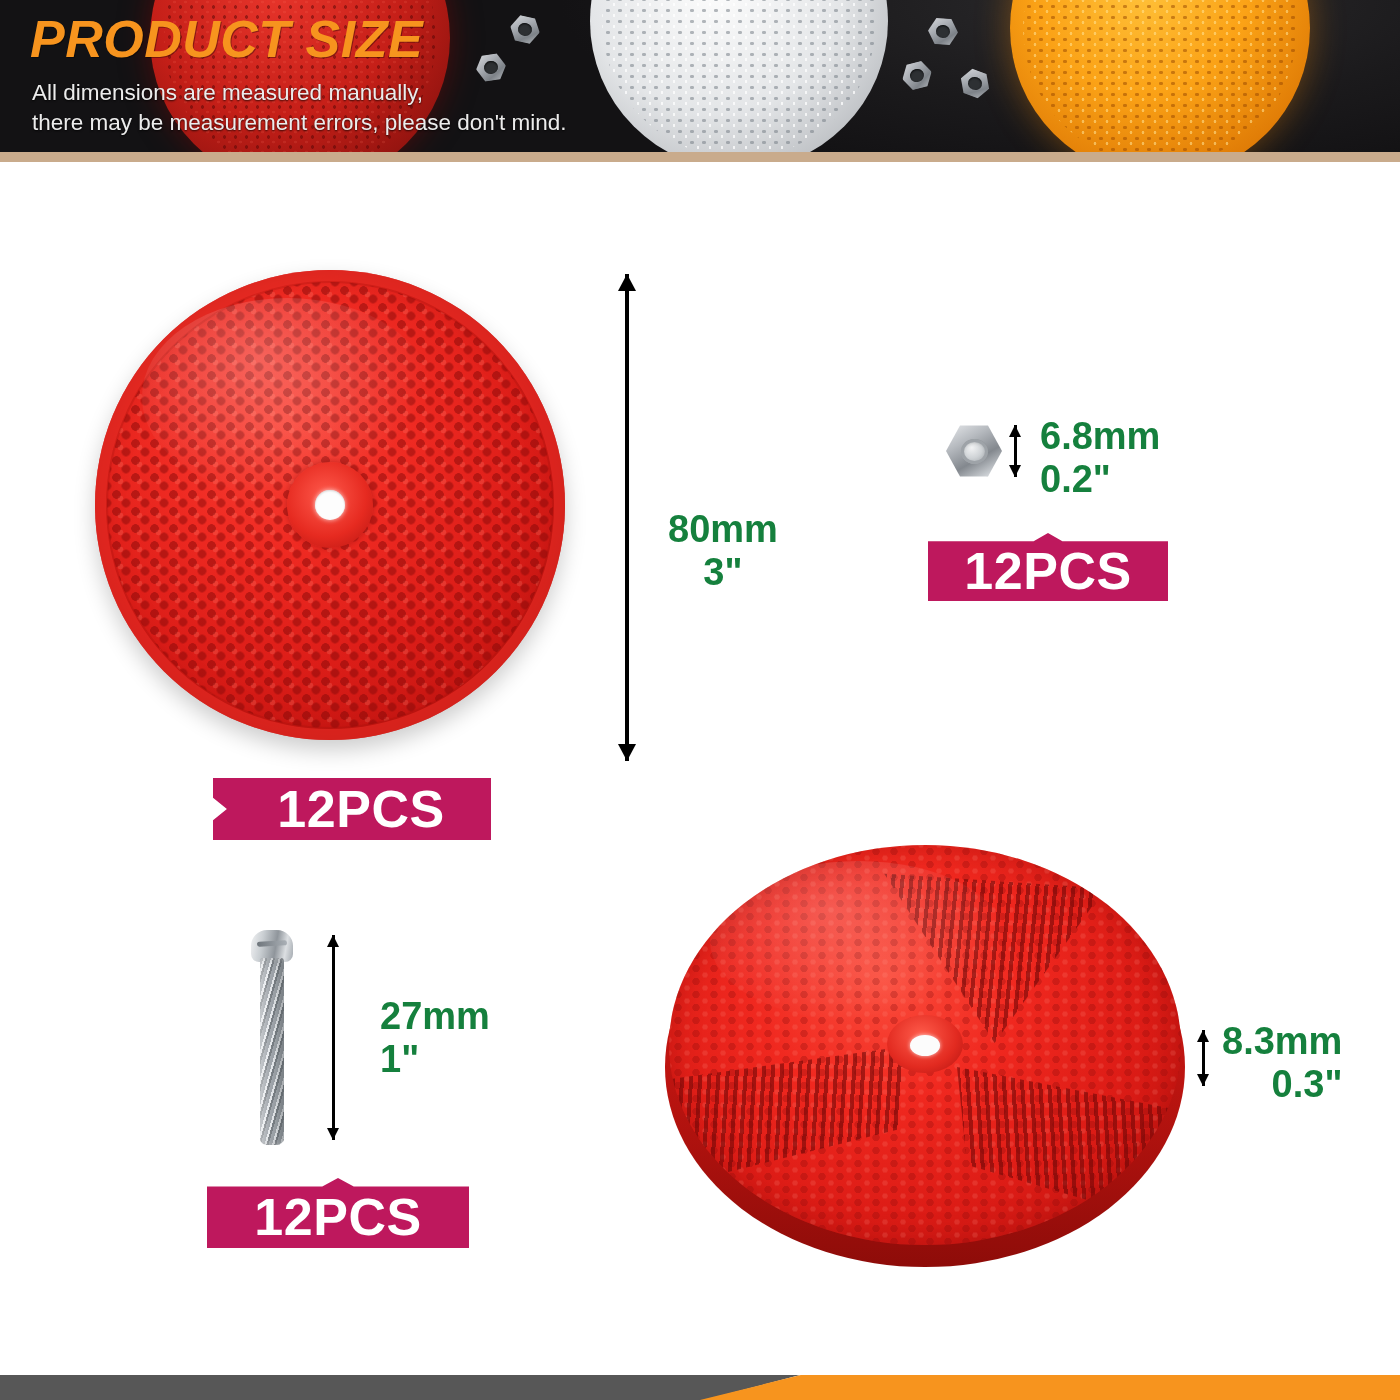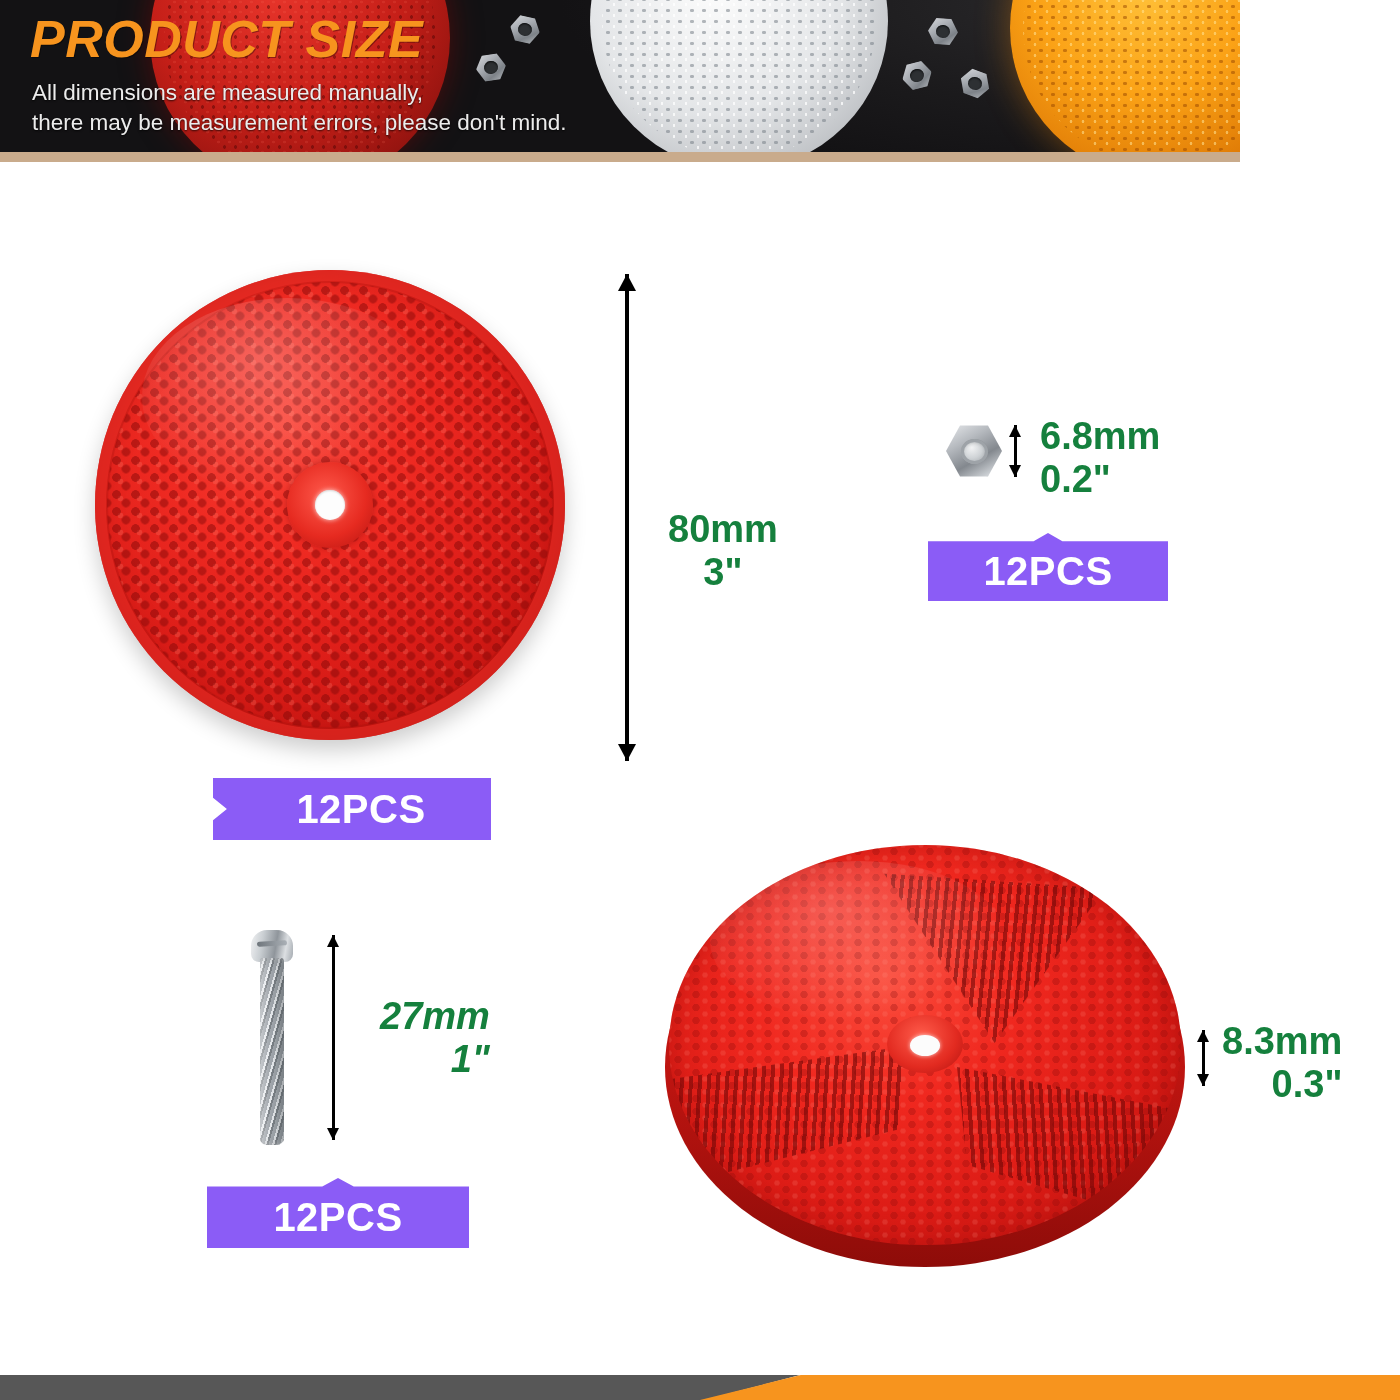--- a/index.html
+++ b/index.html
@@ -12,21 +12,21 @@
   }
   #page {
     position:relative;
     width:1400px; height:1400px;
     background:#ffffff;
   }
 
   
   .header {
     position:absolute; left:0; top:0;
-    width:1240px; height:162px;
+    width:1400px; height:162px;
     background:#404040;
     overflow:hidden;
   }
   .hdr-photo { position:absolute; inset:0; overflow:hidden; }
 
   
   .hdr-bg {
     position:absolute; inset:0;
     background:
       radial-gradient(ellipse 560px 180px at 1120px 0px, #2b2a2c 0%, #1b1a1c 60%, #131214 100%),
@@ -298,29 +298,29 @@
   #dim-27  { left:325px;  top:935px; width:16px; height:205px; }
   #dim-83  { left:1196px; top:1030px; width:14px; height:56px; }
 
   .dim-label {
     position:absolute;
     font-size:38px; font-weight:bold; color:#15803d;
     line-height:1.12; white-space:pre-line;
   }
   #lbl-80 { left:668px;  top:508px;  text-align:center; }
   #lbl-68 { left:1040px; top:415px;  text-align:left; }
-  #lbl-27 { left:380px;  top:995px;  text-align:right;font-style:italic; }
+  #lbl-27 { left:380px;  top:995px;  text-align:left; }
   #lbl-83 { left:1222px; top:1020px; text-align:right; }
 
   
   .badge {
     position:absolute;
-    background:#8b5cf6;
+    background:#be185d;
     color:#ffffff;
-    font-size:40px; font-weight:bold;
+    font-size:52px; font-weight:bold;
     display:flex; align-items:center; justify-content:center;
     letter-spacing:.5px;
   }
   
   .badge.notch-top {
     clip-path:polygon(0 12%, 44% 12%, 50% 0, 56% 12%, 100% 12%, 100% 100%, 0 100%);
     padding-top:8px;
   }
   
   .badge.notch-left {

